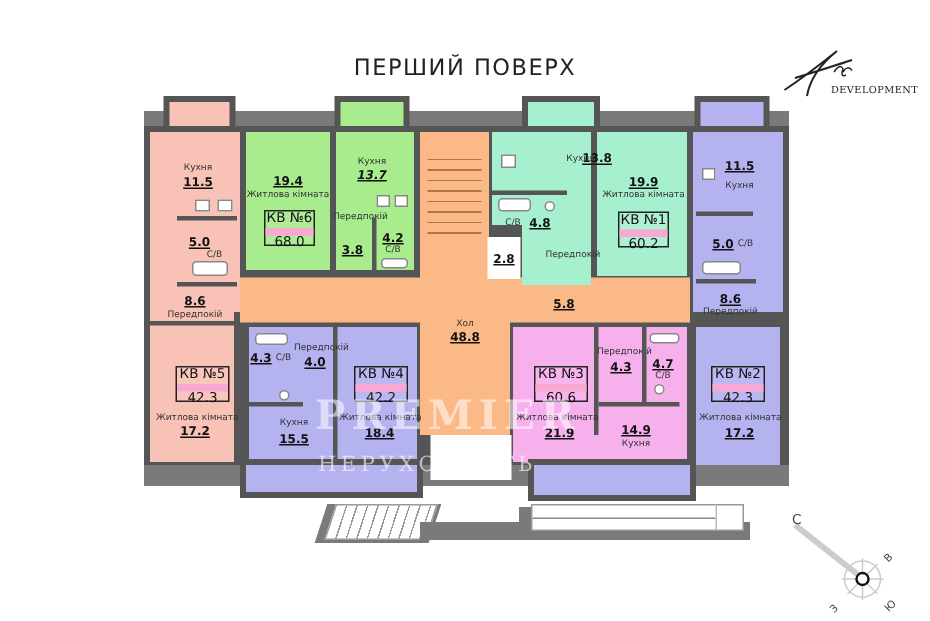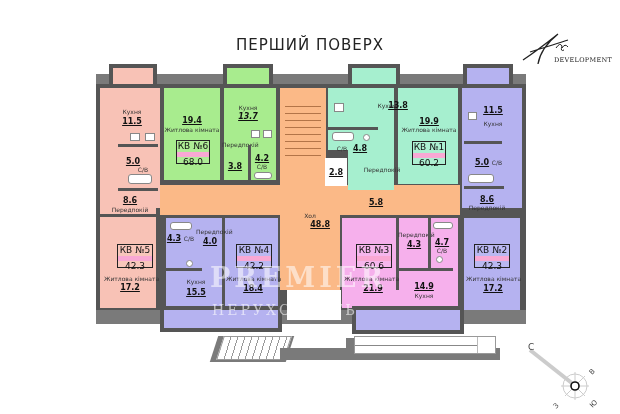--- a/index.html
+++ b/index.html
@@ -64,21 +64,21 @@
 <div class="wall" style="left:463px;top:64px;width:50px;height:22px;"></div>
 <div class="room lilac" style="left:467px;top:68px;width:42px;height:18px;"></div>
 
 <div class="wall" style="left:96px;top:84px;width:430px;height:226px;"></div>
 
 <div class="room orange" style="left:280px;top:88px;width:46px;height:200px;"></div>
 <div class="stairs" style="left:285px;top:100px;width:36px;height:60px;"></div>
 <div class="room orange" style="left:160px;top:185px;width:300px;height:30px;"></div>
 <div class="room orange" style="left:280px;top:160px;width:60px;height:130px;"></div>
 <div class="lbl" style="left:290px;top:212px;width:40px;">Хол</div>
-<div class="num" style="left:290px;top:220px;width:40px;text-align:right;">48.8</div>
+<div class="num" style="left:290px;top:220px;width:40px;">48.8</div>
 
 <div class="room white" style="left:325px;top:158px;width:22px;height:28px;"></div>
 <div class="num" style="left:325px;top:168px;width:22px;">2.8</div>
 
 <div class="room peach" style="left:100px;top:88px;width:60px;height:120px;"></div>
 <div class="room peach" style="left:100px;top:208px;width:56px;height:100px;"></div>
 <div class="lbl" style="left:112px;top:108px;width:40px;">Кухня</div>
 <div class="num" style="left:112px;top:117px;width:40px;">11.5</div>
 <div class="fixture" style="left:130px;top:133px;width:10px;height:8px;"></div>
 <div class="fixture" style="left:145px;top:133px;width:10px;height:8px;"></div>

